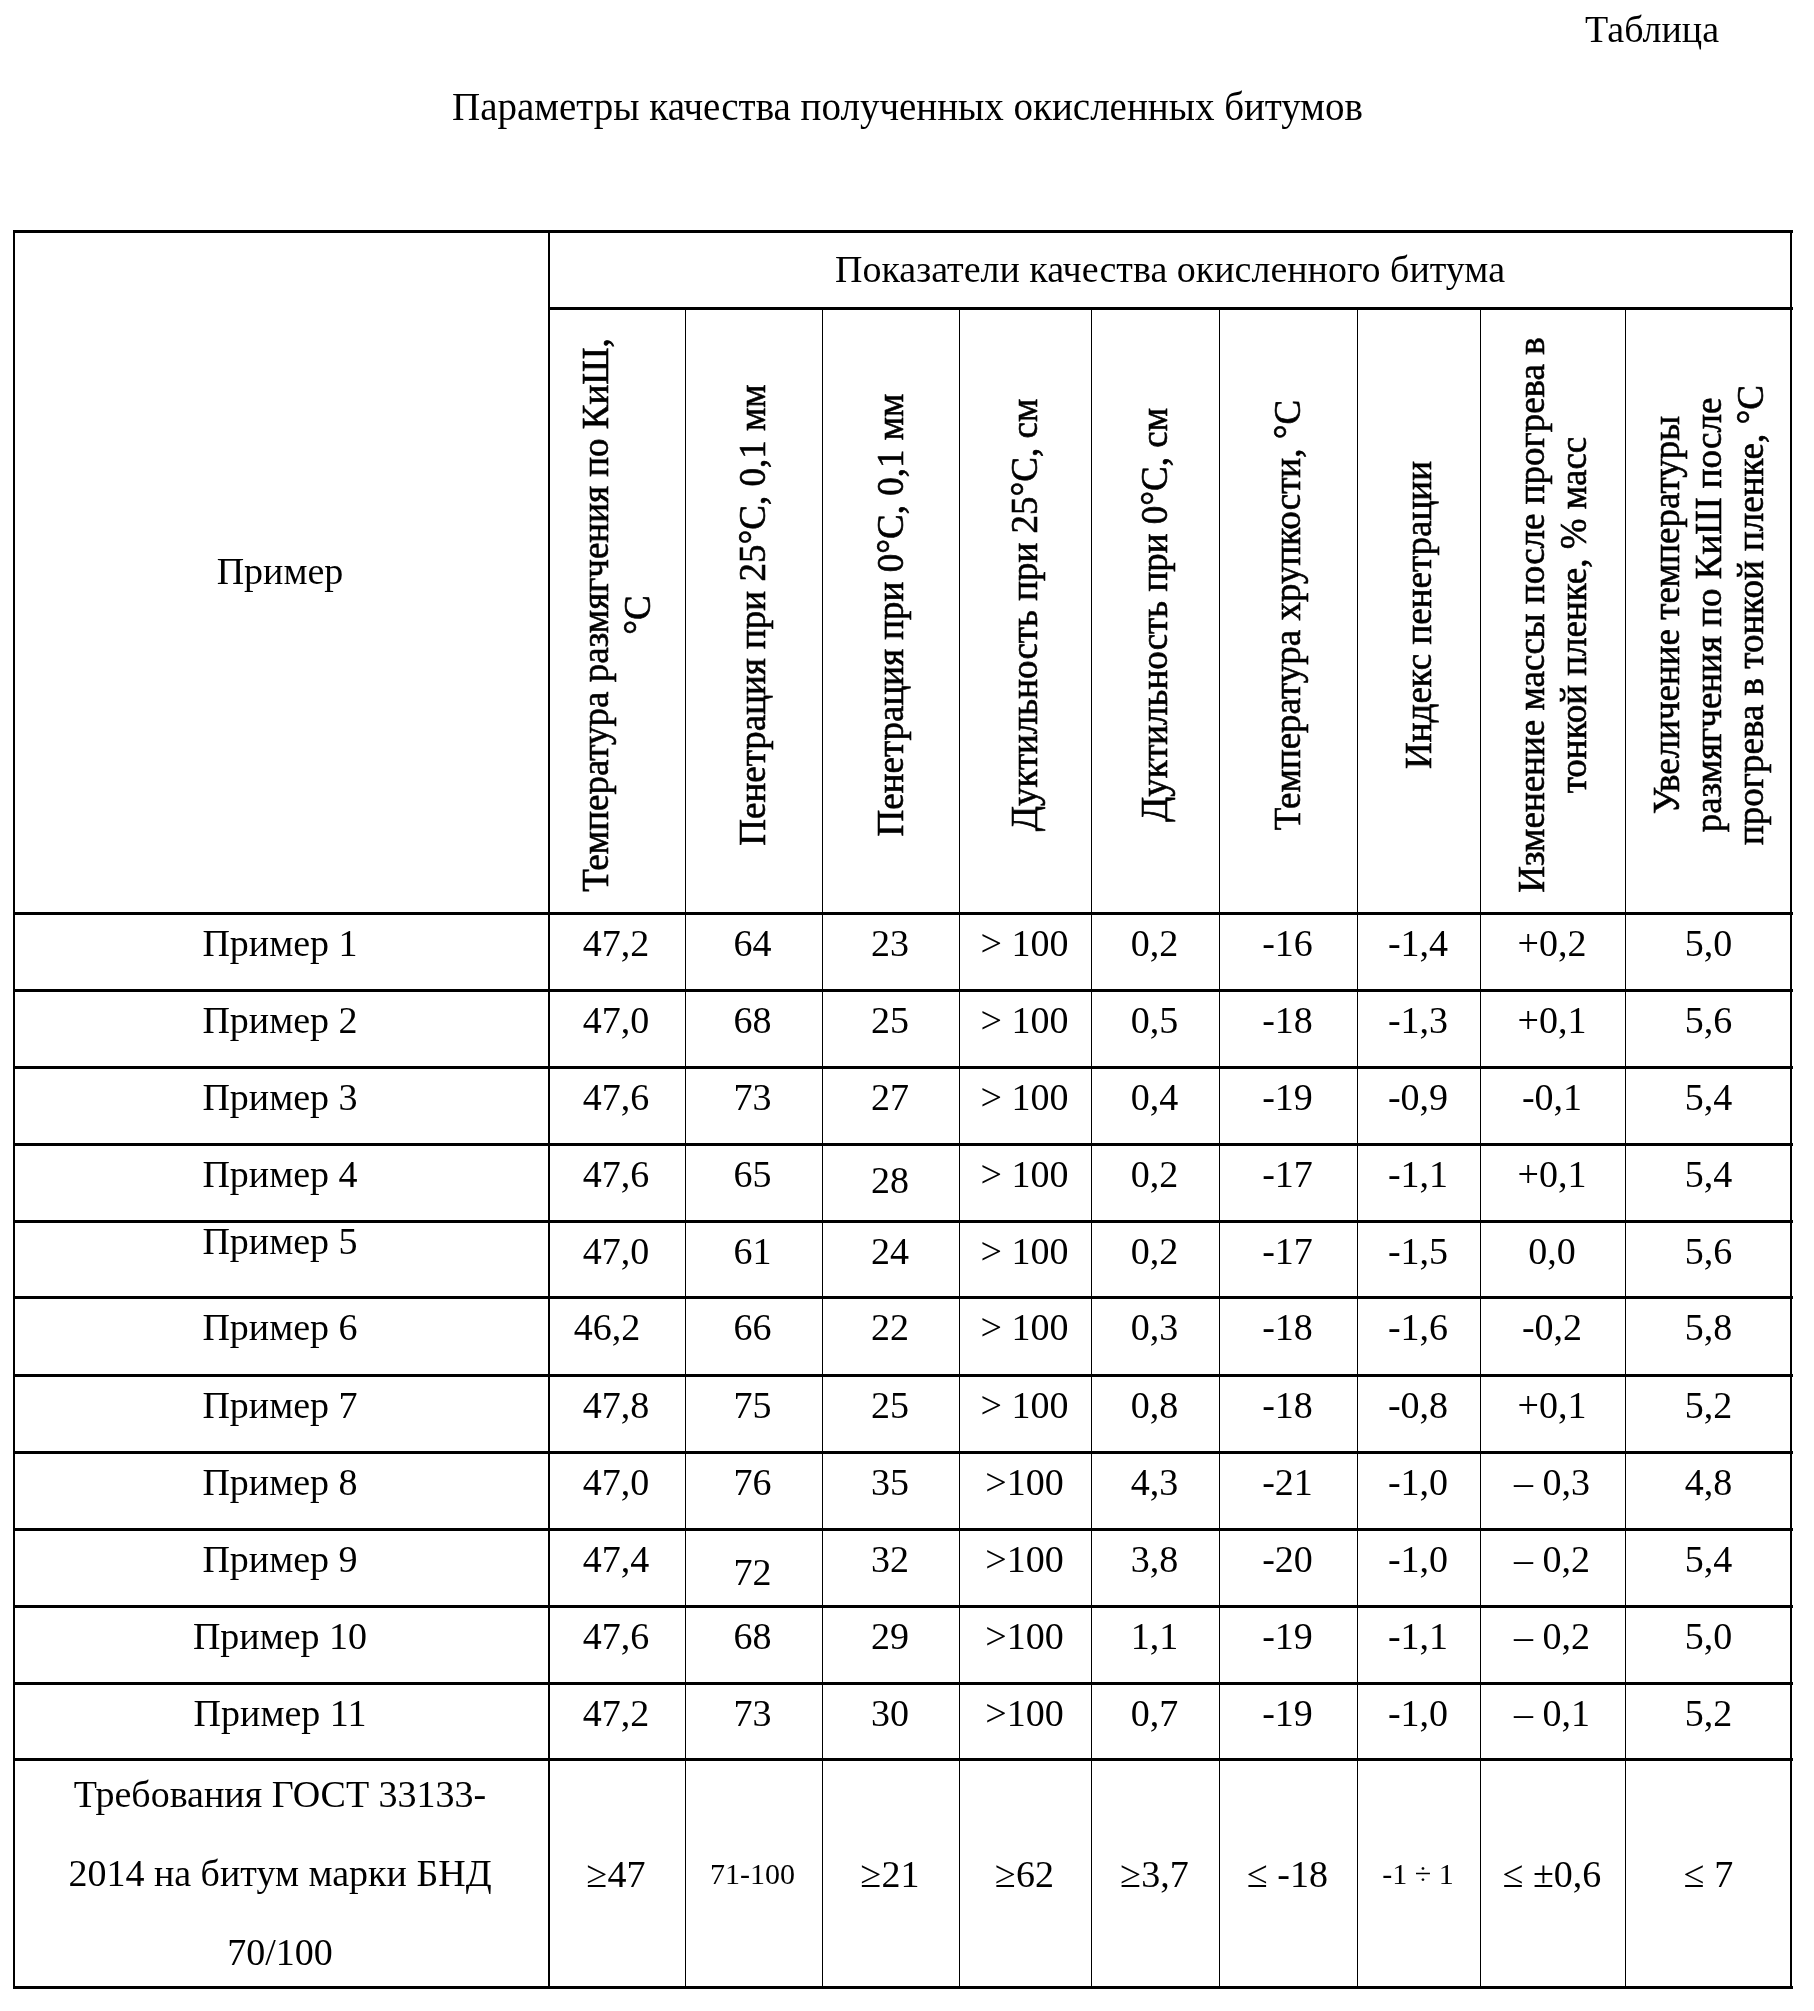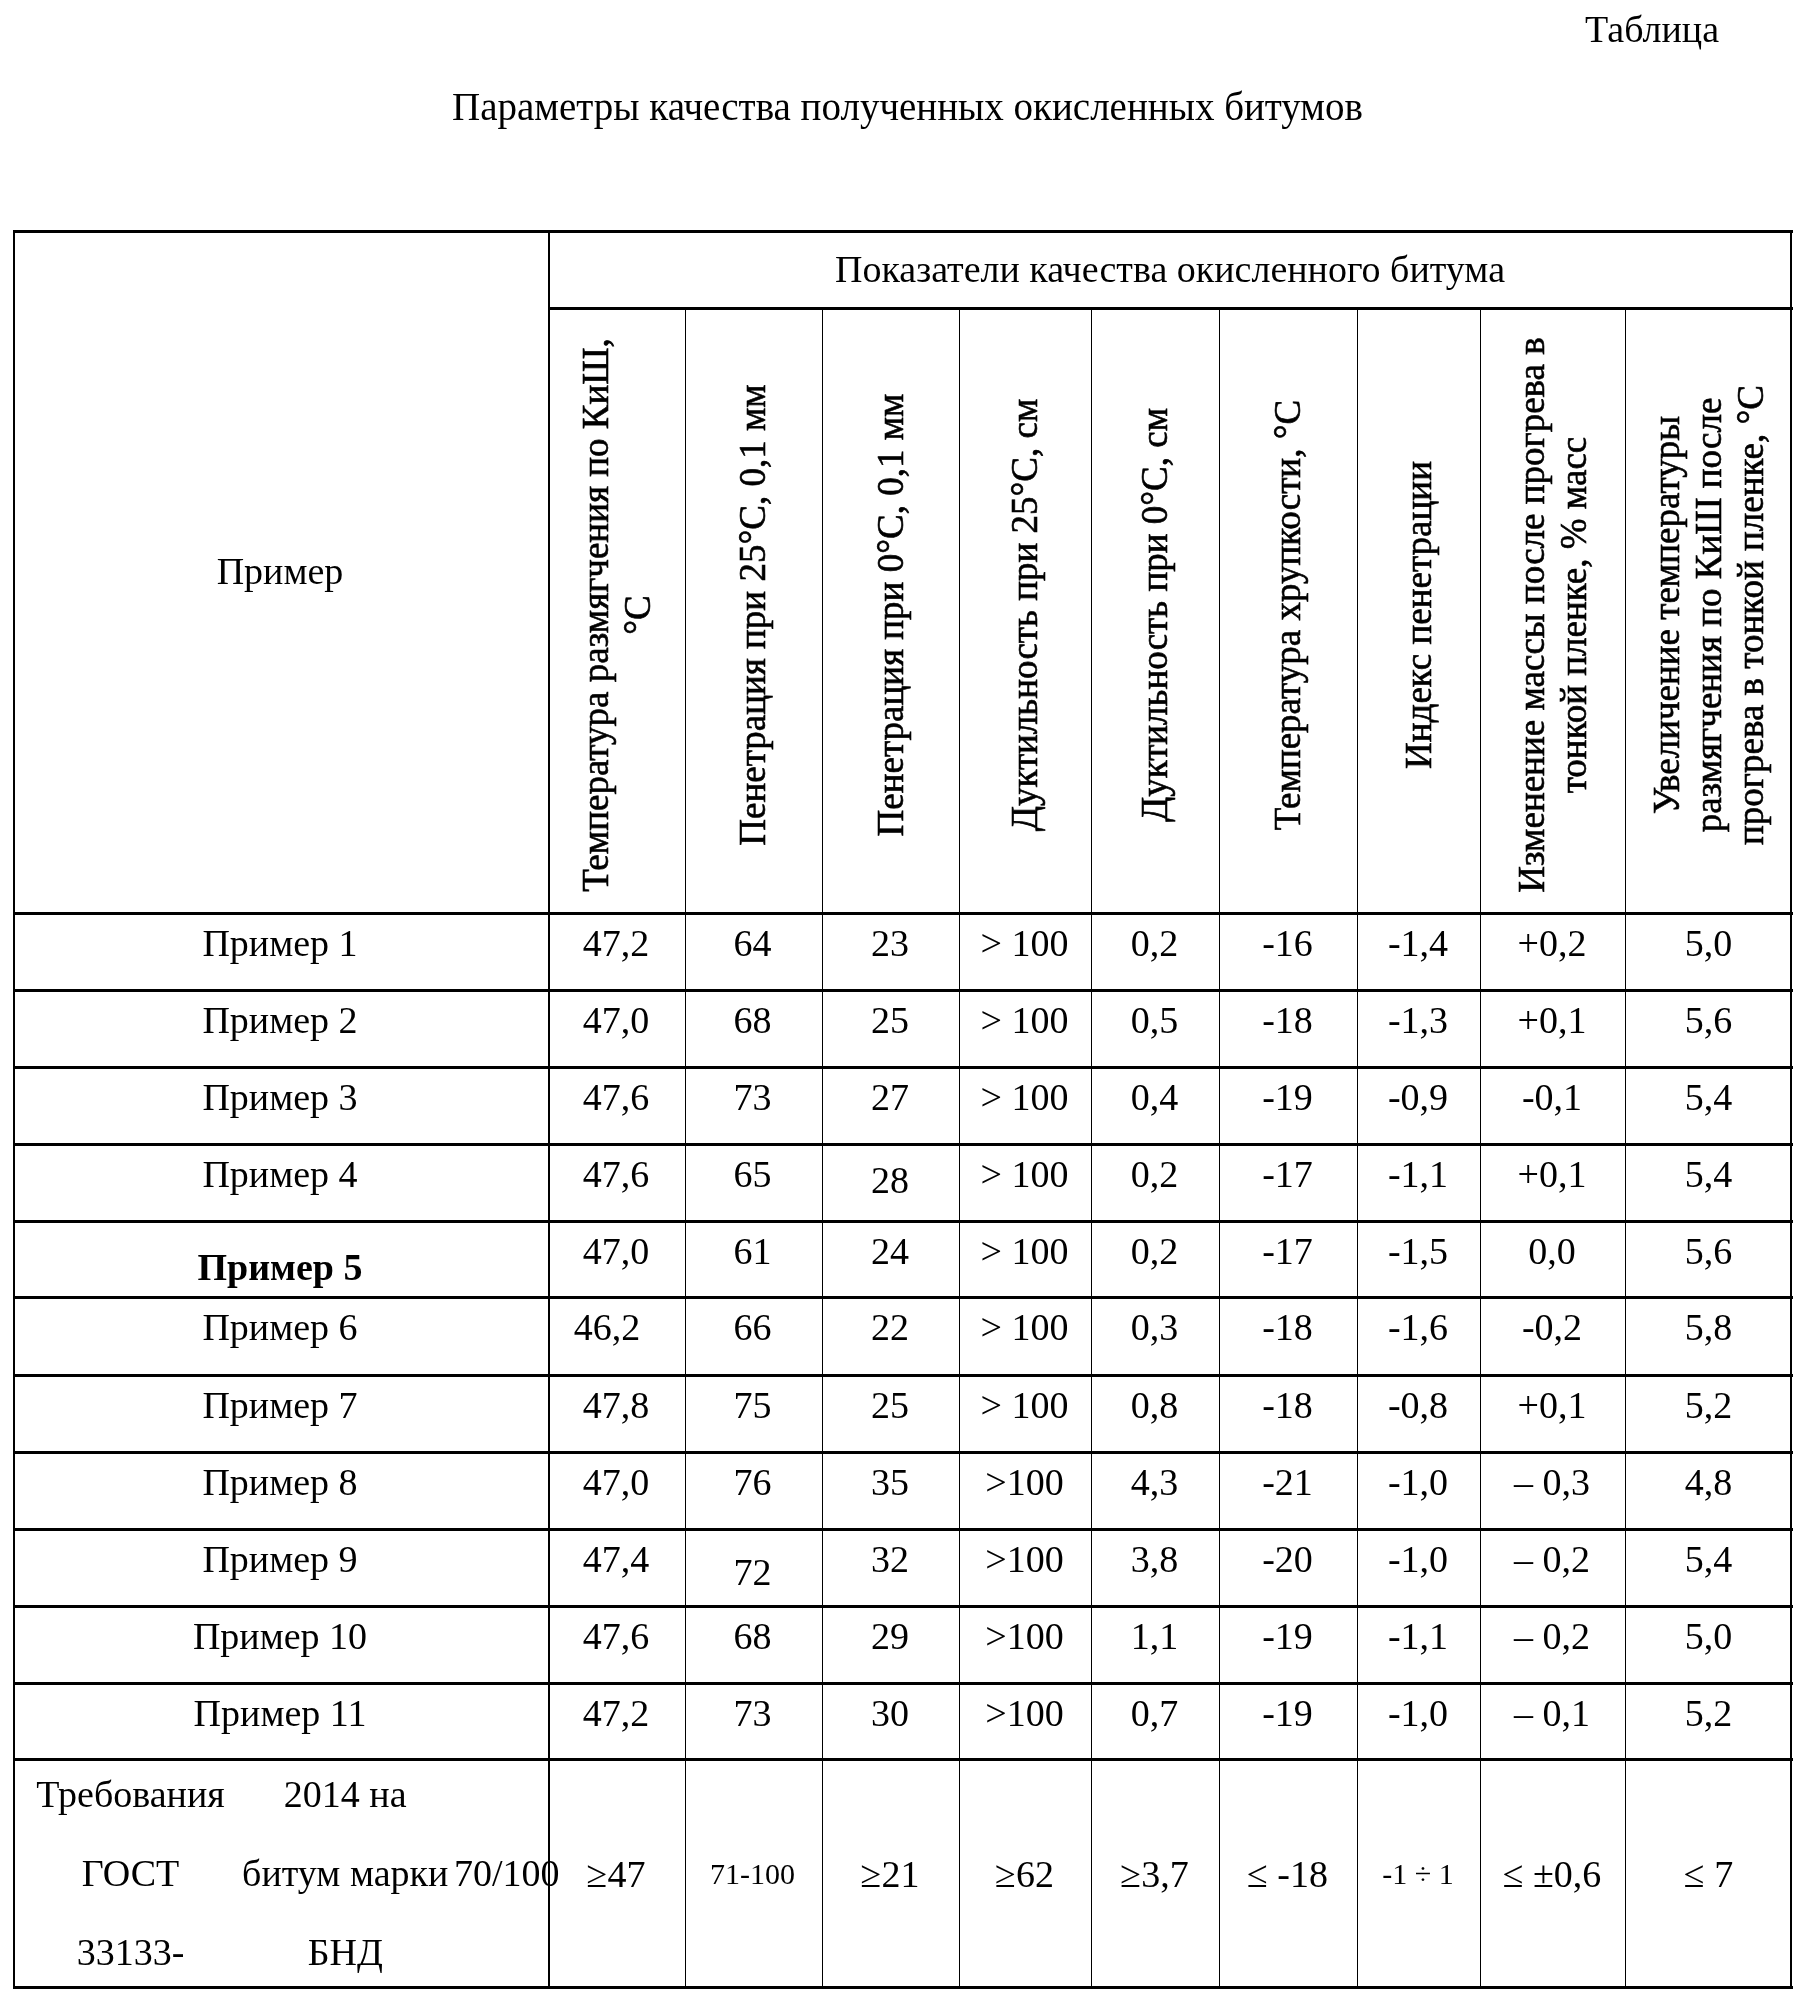--- a/index.html
+++ b/index.html
@@ -236,21 +236,21 @@
     </div>
     <div class="cell" style="left: 1344px; top: 913px; width: 123px; height: 77px; align-items: flex-start; padding-top: 11.5px; box-sizing: border-box;">
       <span>-1,1</span>
     </div>
     <div class="cell" style="left: 1467px; top: 913px; width: 145px; height: 77px; align-items: flex-start; padding-top: 11.5px; box-sizing: border-box;">
       <span>+0,1</span>
     </div>
     <div class="cell" style="left: 1612px; top: 913px; width: 168px; height: 77px; align-items: flex-start; padding-top: 11.5px; box-sizing: border-box;">
       <span>5,4</span>
     </div>
-    <div class="cell" style="left: 0px; top: 990px; width: 535px; height: 77px; align-items: flex-start; padding-top: 28px; box-sizing: border-box; font-weight: bold;">
+    <div class="cell" style="left: 0px; top: 990px; width: 535px; height: 77px; align-items: flex-start; padding-top: 2px; box-sizing: border-box;">
       <span>Пример 5</span>
     </div>
     <div class="cell" style="left: 535px; top: 990px; width: 137px; height: 77px; align-items: flex-start; padding-top: 11.5px; box-sizing: border-box;">
       <span>47,0</span>
     </div>
     <div class="cell" style="left: 672px; top: 990px; width: 136px; height: 77px; align-items: flex-start; padding-top: 11.5px; box-sizing: border-box;">
       <span>61</span>
     </div>
     <div class="cell" style="left: 809px; top: 990px; width: 137px; height: 77px; align-items: flex-start; padding-top: 11.5px; box-sizing: border-box;">
       <span>24</span>
@@ -446,21 +446,21 @@
     </div>
     <div class="cell" style="left: 1344px; top: 1452px; width: 123px; height: 77px; align-items: flex-start; padding-top: 11.5px; box-sizing: border-box;">
       <span>-1,0</span>
     </div>
     <div class="cell" style="left: 1467px; top: 1452px; width: 145px; height: 77px; align-items: flex-start; padding-top: 11.5px; box-sizing: border-box;">
       <span>– 0,1</span>
     </div>
     <div class="cell" style="left: 1612px; top: 1452px; width: 168px; height: 77px; align-items: flex-start; padding-top: 11.5px; box-sizing: border-box;">
       <span>5,2</span>
     </div>
-    <div class="cell footer-label" style="left: 12px; top: 1528px; width: 535px; height: 231px; flex-direction: row;">
+    <div class="cell footer-label" style="left: 0px; top: 1528px; width: 535px; height: 231px; flex-direction: column;">
       <div>Требования ГОСТ 33133-</div>
       <div>2014 на битум марки БНД</div>
       <div>70/100</div>
     </div>
     <div class="cell" style="left: 535px; top: 1528px; width: 137px; height: 231px;">
       <span>≥47</span>
     </div>
     <div class="cell small" style="left: 672px; top: 1528px; width: 136px; height: 231px;">
       <span>71-100</span>
     </div>

